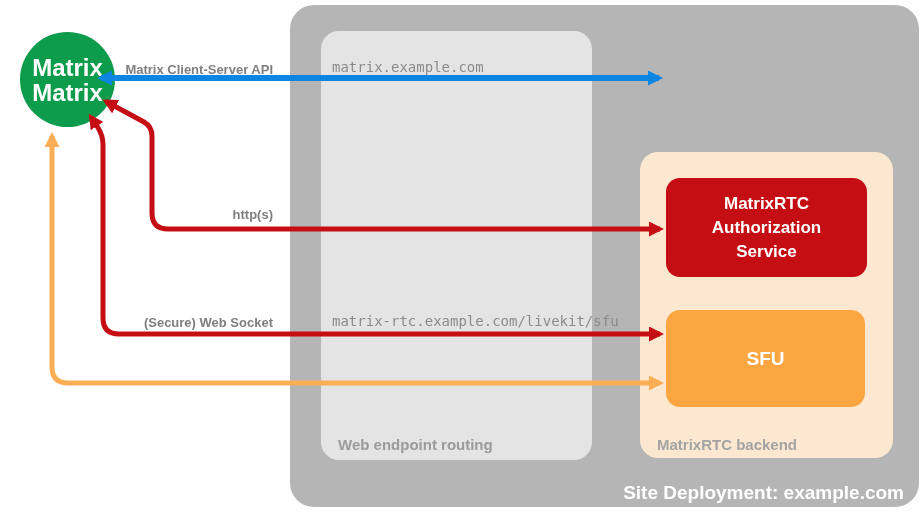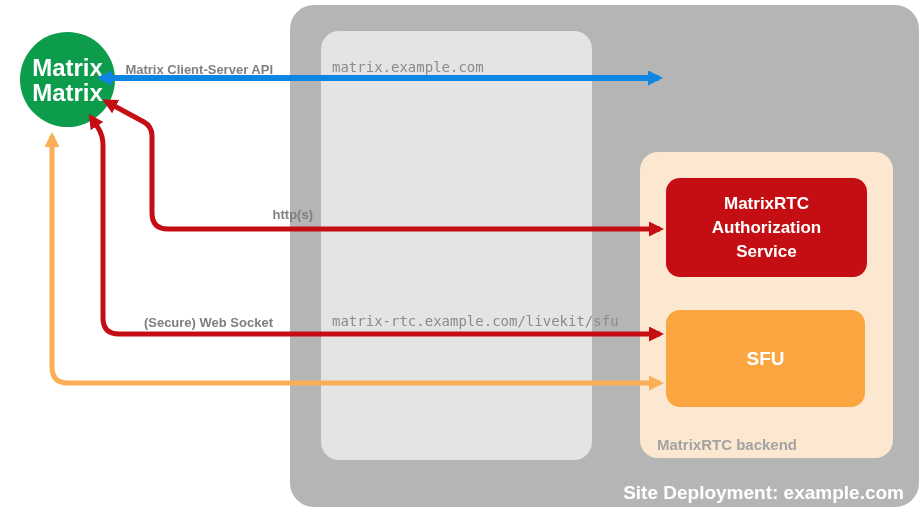--- a/index.html
+++ b/index.html
@@ -51,21 +51,21 @@
   }
   .endpoint-1{top:59px;}
   .endpoint-2{top:209px;}
   .endpoint-3{top:313px;}
   
   .conn-label{
     left:0;width:273px;text-align:right;font-weight:bold;
     font-size:13px;color:var(--label-gray);white-space:nowrap;
   }
   .conn-label-1{top:62px;}
-  .conn-label-2{top:207px;padding-left:40px;}
+  .conn-label-2{top:207px;}
   .conn-label-3{top:315px;}
   .conn-label-4{top:365px;}
   
   .arrows{left:0;top:0;width:921px;height:524px;pointer-events:none;}
   .arrows path.conn{fill:none;stroke-linejoin:round;}
   .stroke-blue{stroke:var(--blue);stroke-width:6px;}
   .stroke-red{stroke:var(--red);stroke-width:5px;}
   .stroke-orange{stroke:var(--orange-line);stroke-width:5px;}
   .fill-blue{fill:var(--blue);}
   .fill-red{fill:var(--red);}
@@ -73,20 +73,21 @@
 </style>
 </head>
 <body>
 
 <div class="stage">
 
   <div class="abs outer-box"></div>
   <div class="abs site-label">Site Deployment: example.com</div>
 
   <div class="abs inner-box"></div>
+  <div class="abs container-label routing-label">Web endpoint routing</div>
 
   <div class="abs peach-box"></div>
   <div class="abs endpoint endpoint-1">matrix.example.com</div>
 
   <div class="abs container-label backend-label">MatrixRTC backend</div>
   <div class="abs endpoint endpoint-3">matrix-rtc.example.com/livekit/sfu</div>
 
   <div class="abs conn-label conn-label-1">Matrix Client-Server API</div>
   <div class="abs conn-label conn-label-2">http(s)</div>
   <div class="abs conn-label conn-label-3">(Secure) Web Socket</div>

